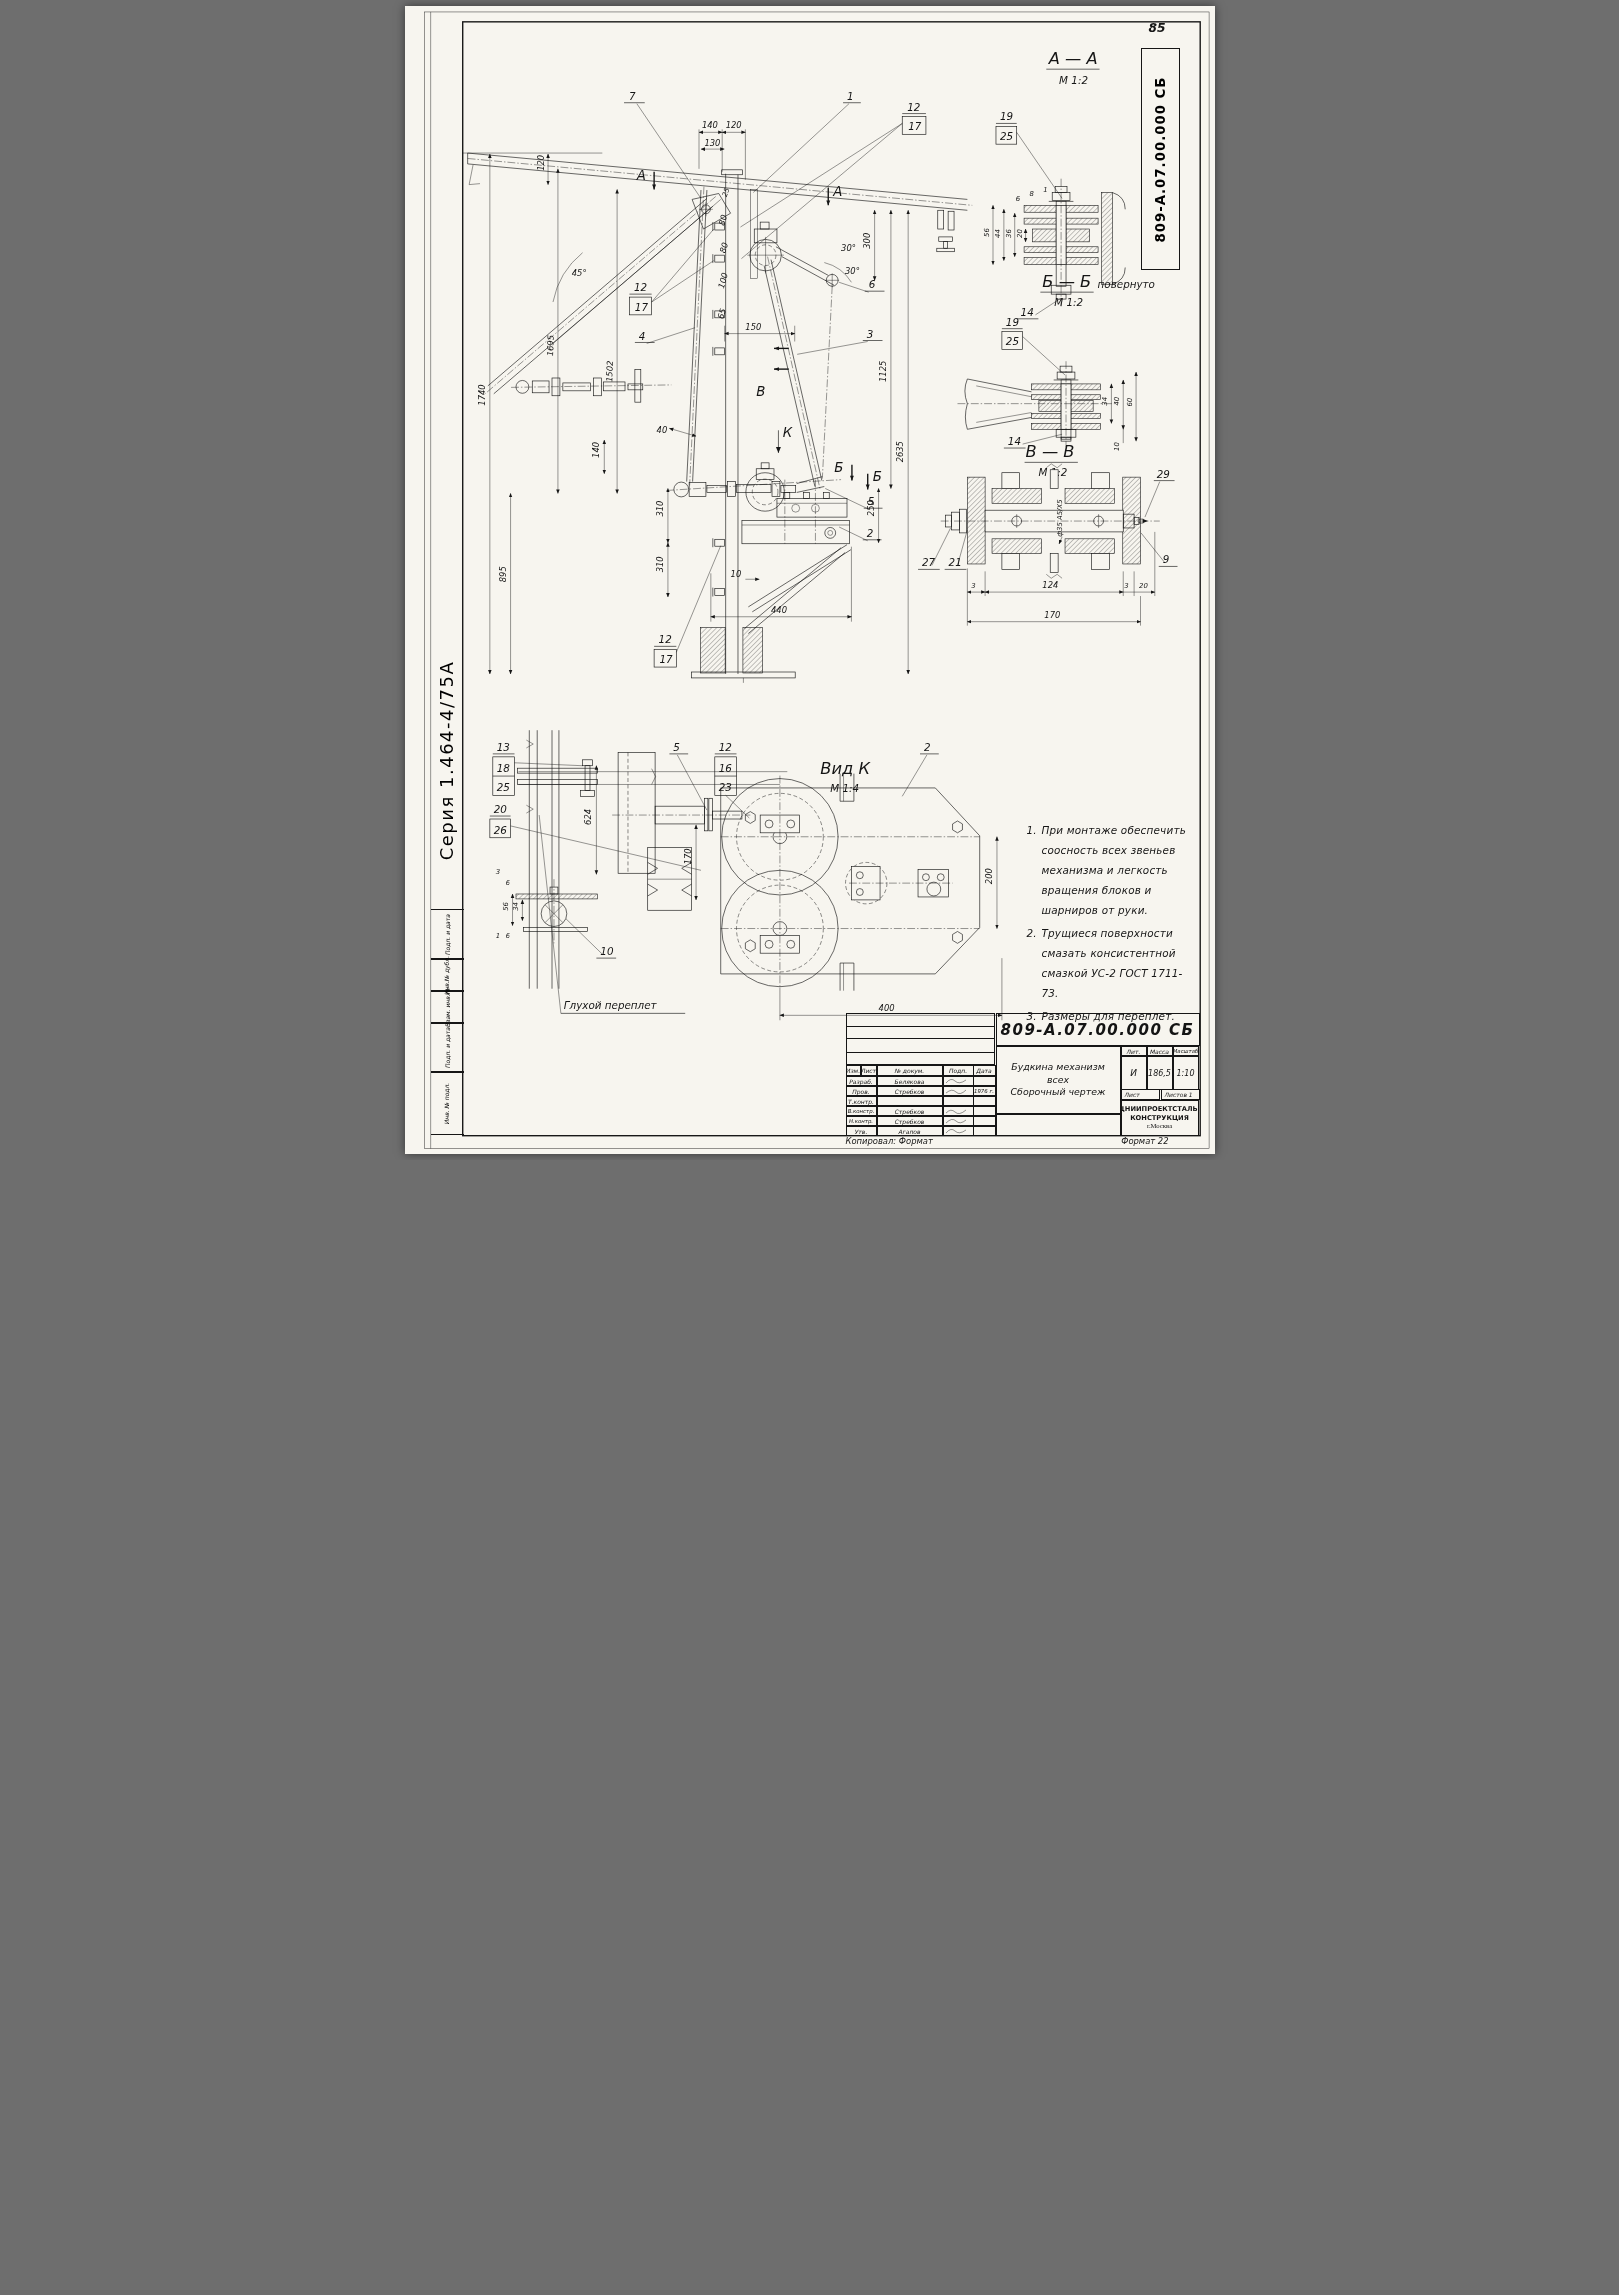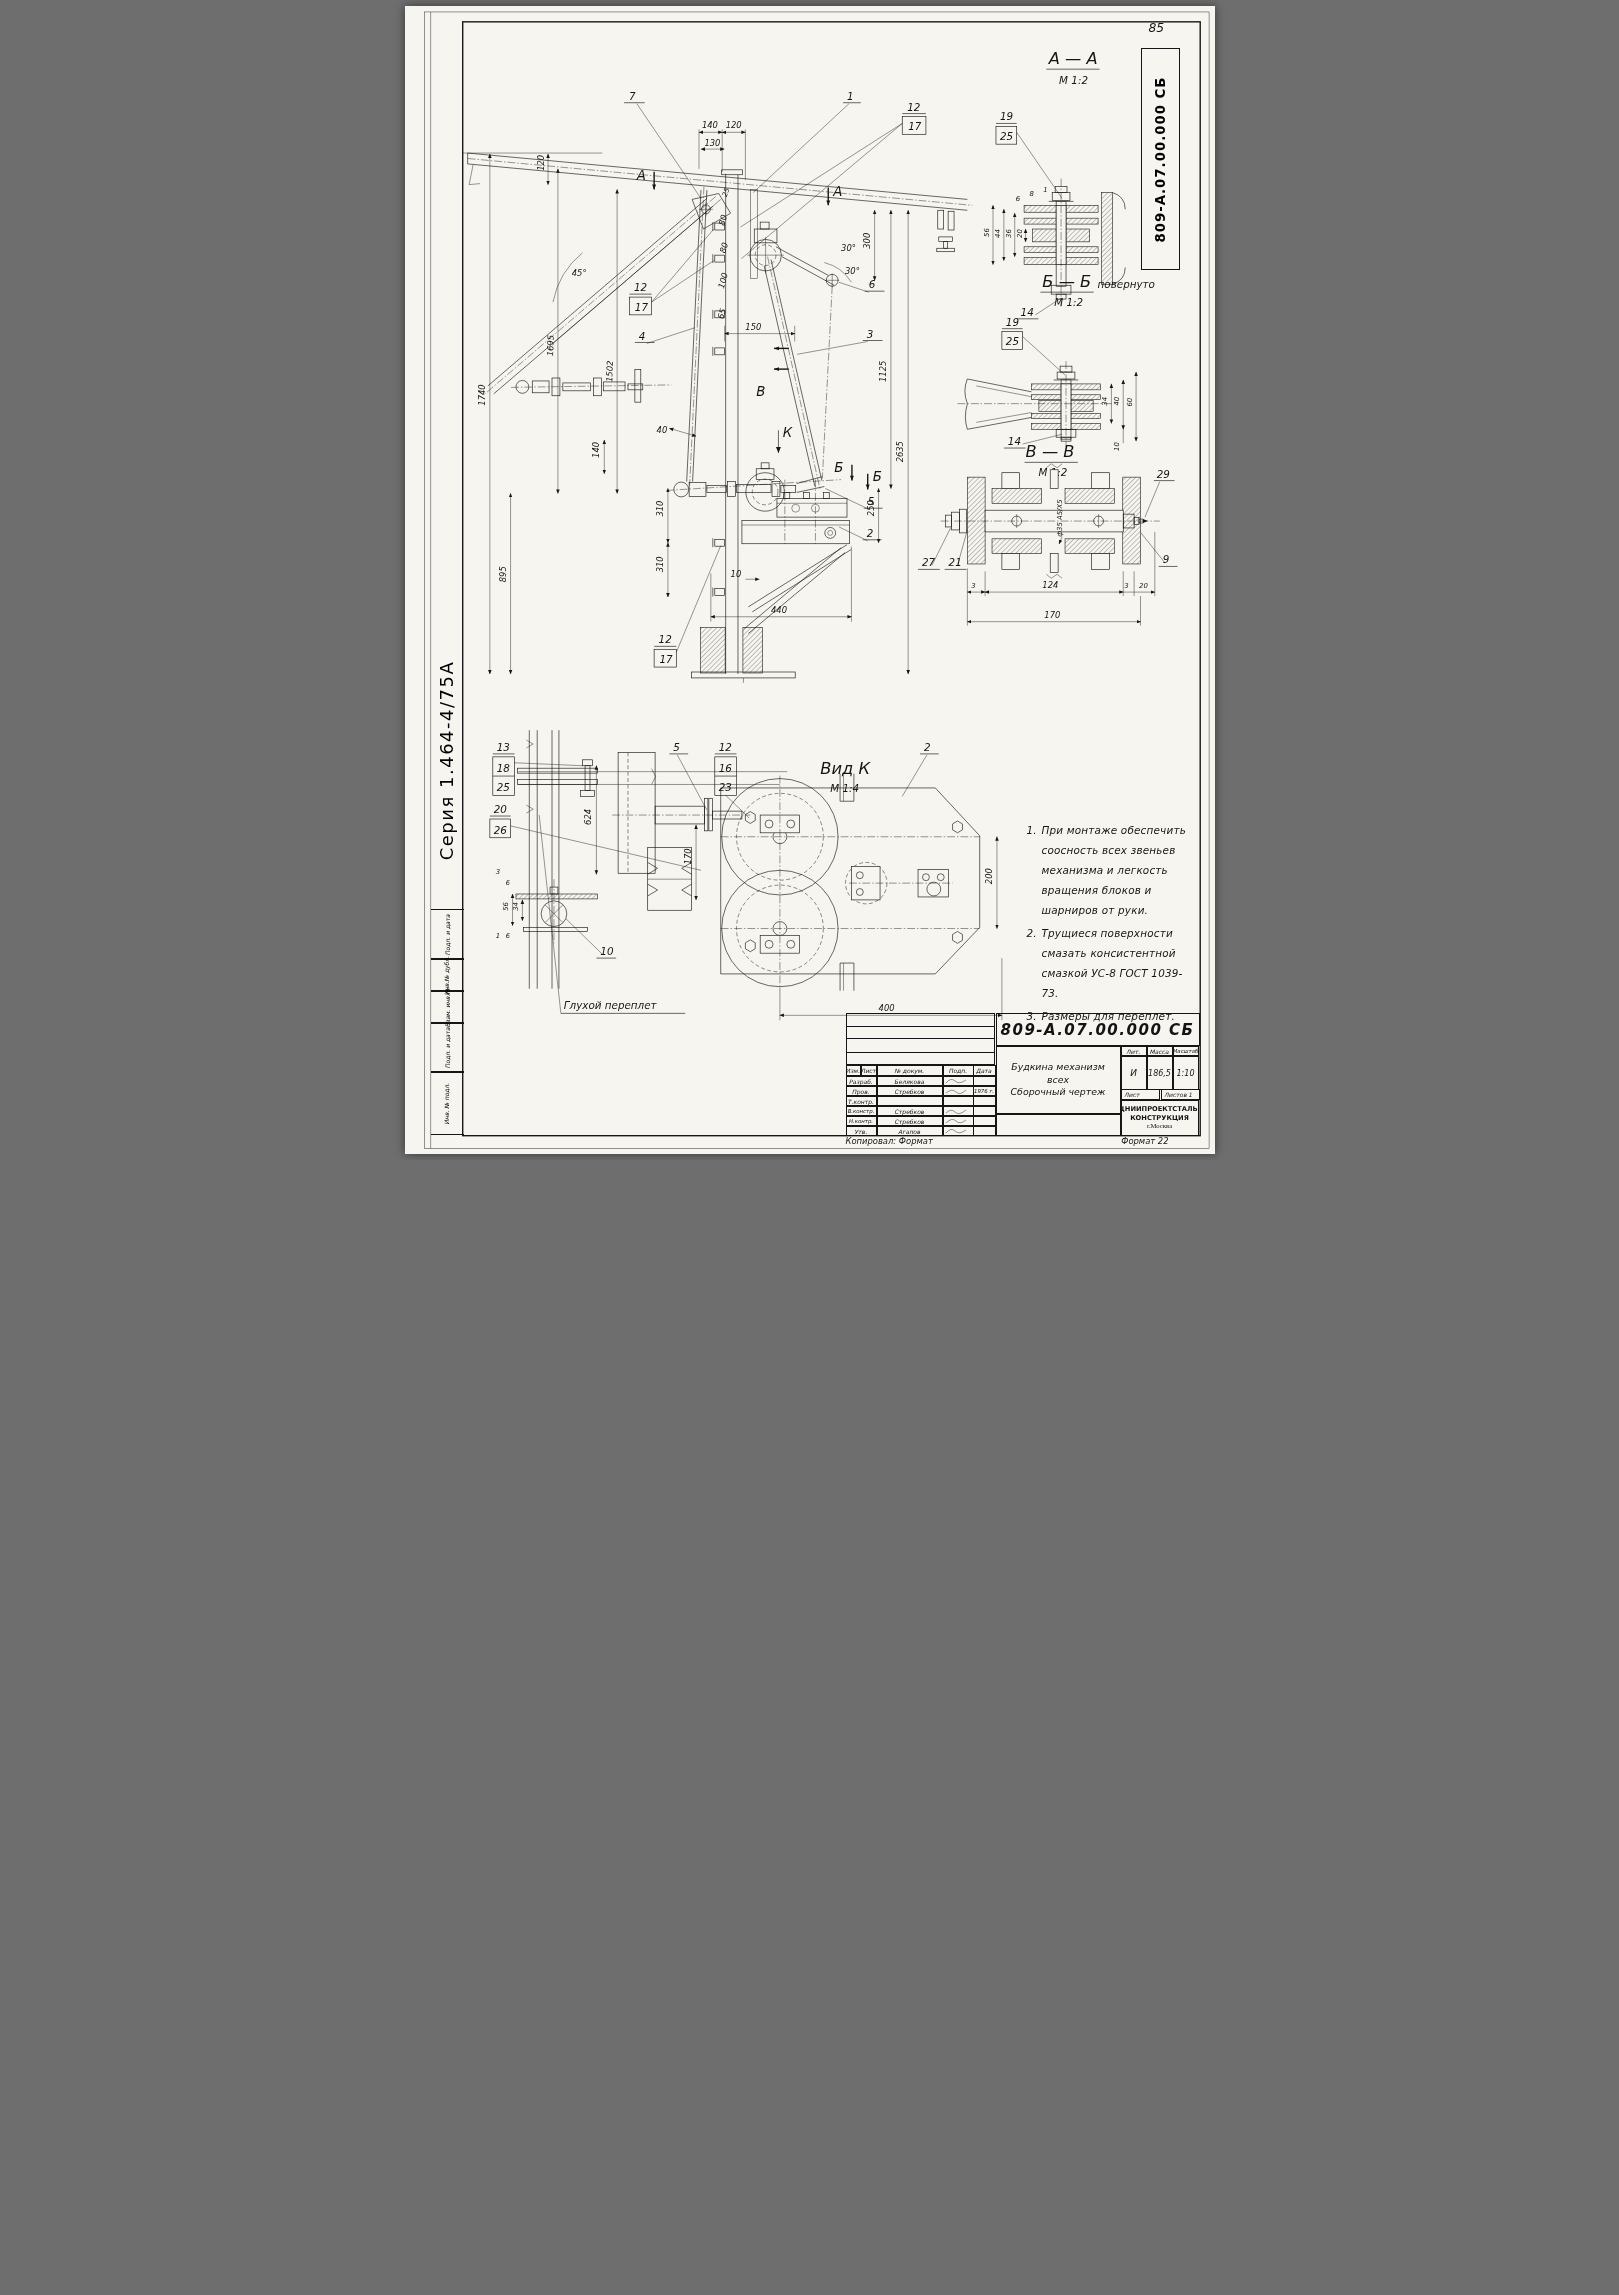--- a/index.html
+++ b/index.html
@@ -40,21 +40,21 @@
   .tb .org{flex-direction:column;font-weight:700;font-size:6.7px;line-height:1.25;text-align:center;}
   .tb .thkb{border-width:1.2px;}
   .botstrip{position:absolute;display:flex;justify-content:space-between;font-style:italic;font-size:8.4px;font-family:"DejaVu Sans",sans-serif;color:#161616;}
   .pagenum{position:absolute;font-style:italic;font-size:12.3px;font-family:"DejaVu Sans",sans-serif;color:#161616;}
 </style>
 </head>
 <body>
 
 <div class="page">
 
-  <div class="pagenum abs" style="left:744px;top:15px;">85</div>
+  <div class="pagenum abs" style="left:744px;top:15px;font-weight:bold;">85</div>
 
   <div class="stamp-vert abs" style="left:736px;top:42px;width:37px;height:220px;">
     <span>809-А.07.00.000 СБ</span>
   </div>
 
   <div class="series abs" style="left:26px;top:636px;width:33px;height:237px;">
     <span>Серия 1.464-4/75А</span>
   </div>
 
   <div class="mcell" style="left:26px;top:903px;width:33px;height:49px;">
@@ -686,21 +686,21 @@
     </g>
   </svg>
 
   <div class="notes abs" style="left:622px;top:815px;width:166px;">
     <div class="note-item">
       <span class="note-num">1.</span>
       <span>При монтаже обеспечить соосность всех звеньев механизма и легкость вращения блоков и шарниров от руки.</span>
     </div>
     <div class="note-item">
       <span class="note-num">2.</span>
-      <span>Трущиеся поверхности смазать консистентной смазкой УС-8 ГОСТ 1039-73.</span>
+      <span>Трущиеся поверхности смазать консистентной смазкой УС-2 ГОСТ 1711-73.</span>
     </div>
     <div class="note-item">
       <span class="note-num">3.</span>
       <span>Размеры для переплет.</span>
     </div>
   </div>
 
   <div class="tb">
 
     <div class="cell thkb" style="left:441px;top:1007px;width:149px;height:52px;"></div>

